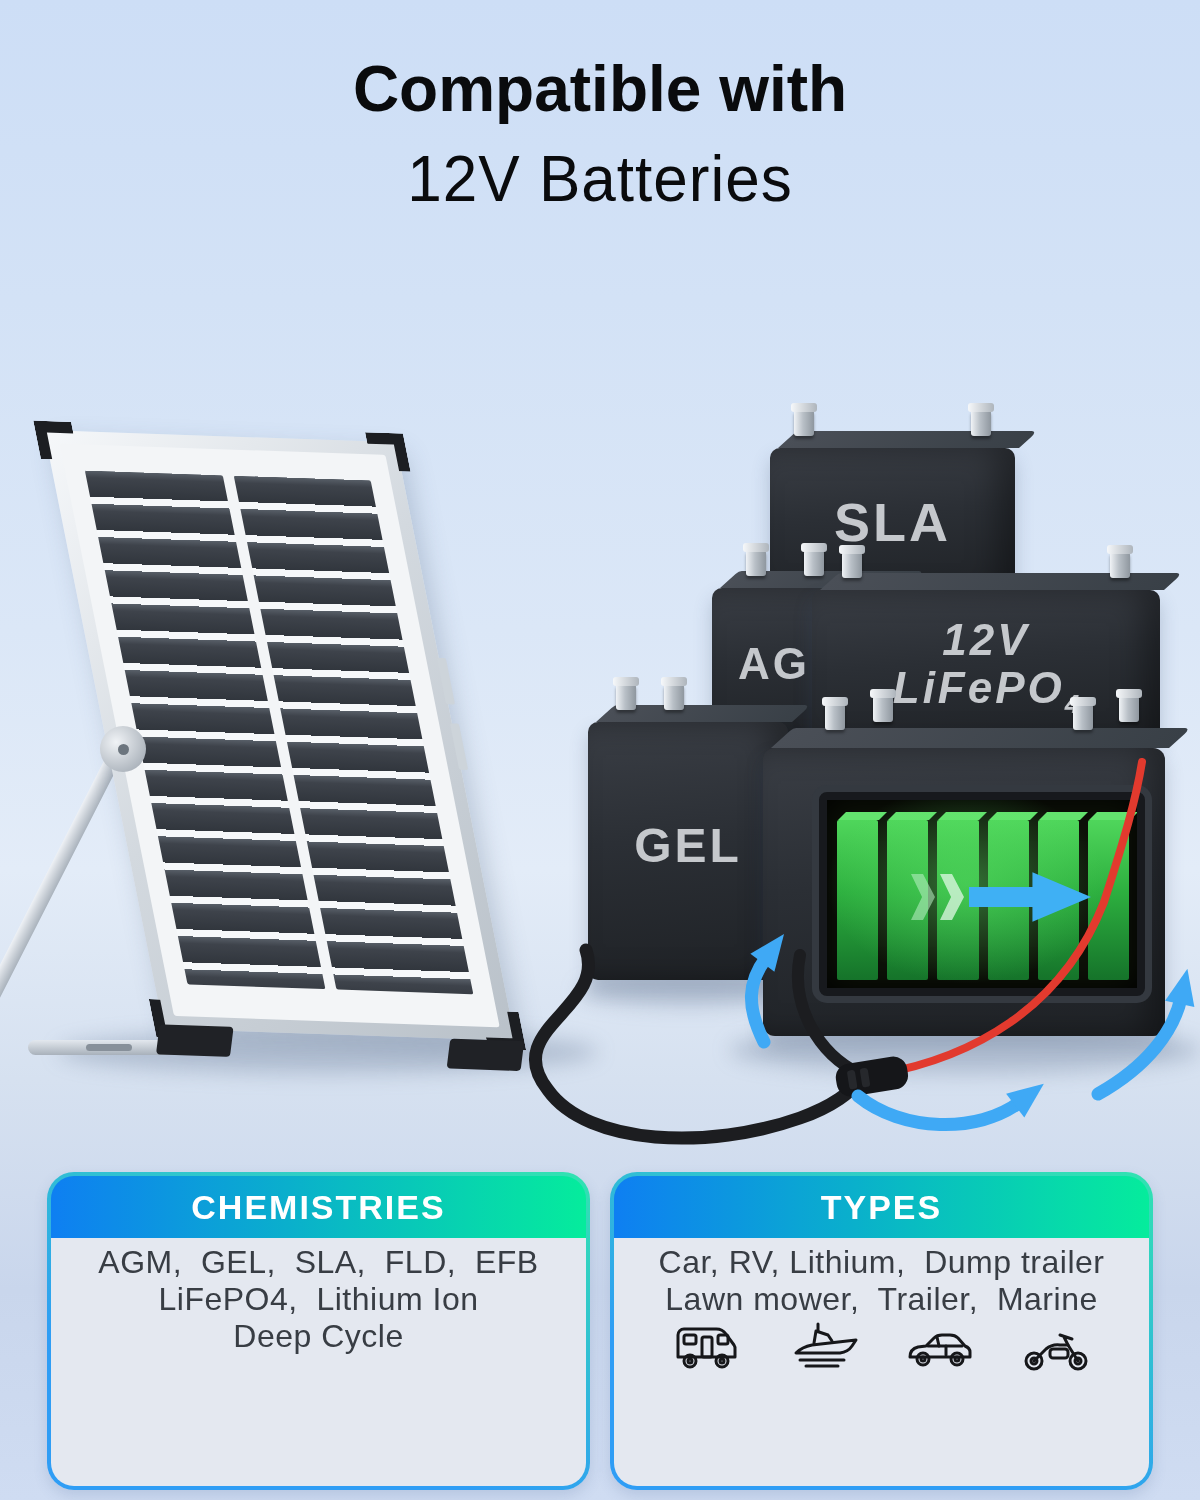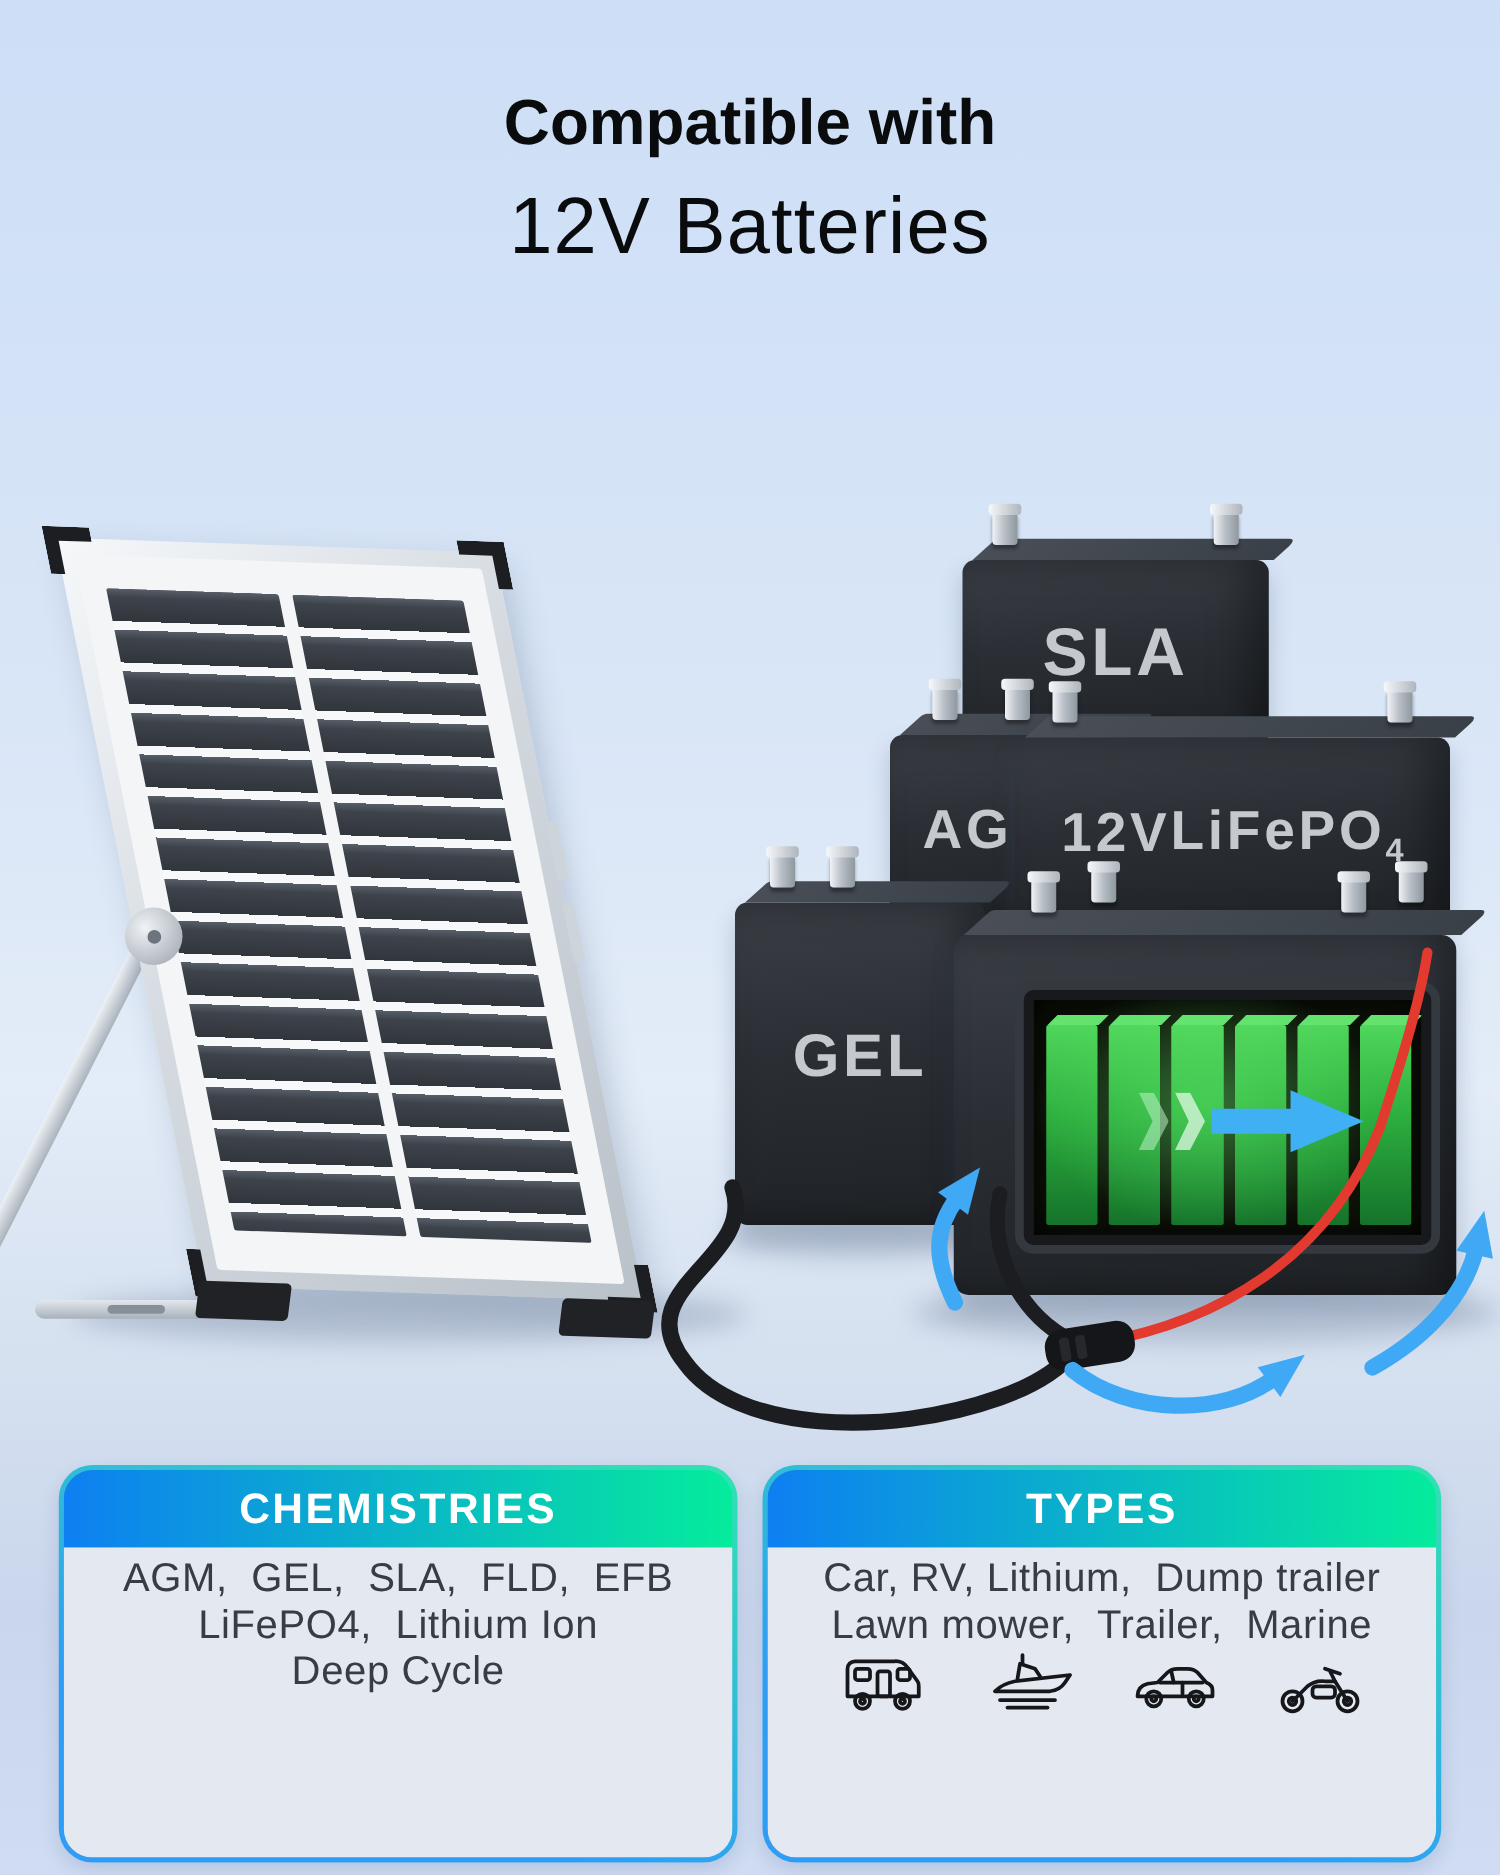--- a/index.html
+++ b/index.html
@@ -3,21 +3,21 @@
 <meta charset="utf-8">
 <style>
   html,body{margin:0;padding:0;background:#b8c9e2;}
   .page{
     position:relative;width:1200px;height:1500px;margin:0 auto;overflow:hidden;
     font-family:"Liberation Sans",sans-serif;
     background:linear-gradient(180deg,#cddef6 0%,#d3e2f6 20%,#dbe7f7 42%,#e3ecf8 58%,#d6e1f0 72%,#c9d6ec 86%,#cfdcf2 100%);
   }
   
   .title-block{position:absolute;top:52px;left:0;width:100%;text-align:center;color:#0a0b0d;}
-  .title-block h1{margin:16px;font-size:51px;font-weight:800;letter-spacing:0;}
+  .title-block h1{margin:0;font-size:64px;font-weight:800;letter-spacing:0;}
   .title-block h2{margin:16px 0 0 0;font-size:64px;font-weight:400;letter-spacing:1px;transform:scaleX(.97);}
   
   .scene{position:absolute;left:0;top:390px;width:1200px;height:790px;}
   .floor-shadow{position:absolute;border-radius:50%;background:rgba(88,108,140,.30);filter:blur(10px);}
   
   .stand-leg{position:absolute;left:118px;top:345px;width:15px;height:335px;z-index:1;
     background:linear-gradient(90deg,#eef1f5,#a9b2bc);transform:rotate(27deg);transform-origin:top center;border-radius:3px;}
   .stand-foot{position:absolute;left:28px;top:650px;width:195px;height:15px;z-index:1;border-radius:8px;
     background:linear-gradient(180deg,#e3e8ee,#a8b1bb);}
   .stand-foot::after{content:'';position:absolute;left:58px;top:4px;width:46px;height:7px;border-radius:4px;background:#87909a;}
@@ -53,21 +53,21 @@
     color:#c5c8cc;font-weight:bold;letter-spacing:3px;}
   .term{position:absolute;top:-38px;width:20px;height:26px;border-radius:3px;
     background:linear-gradient(90deg,#f0f3f6,#b9c0c7 45%,#8f979f);box-shadow:0 3px 3px rgba(0,0,0,.35);}
   .term::before{content:'';position:absolute;top:-7px;left:-3px;width:26px;height:9px;border-radius:3px;
     background:linear-gradient(90deg,#f6f8fa,#aeb5bc);}
   .bat-sla{left:770px;top:58px;width:245px;height:148px;z-index:4;}
   .bat-sla .bat-label{font-size:54px;}
   .bat-agm{left:712px;top:198px;width:190px;height:152px;z-index:5;border-radius:10px 0 0 10px;}
   .bat-agm .bat-label{font-size:44px;justify-content:flex-start;padding-left:26px;}
   .bat-lifepo4{left:812px;top:200px;width:348px;height:154px;z-index:6;}
-  .bat-lifepo4 .bat-label{line-height:1.08;font-size:44px;}
+  .bat-lifepo4 .bat-label{flex-direction:column;line-height:1.08;font-size:44px;font-style:italic;}
   .bat-lifepo4 .sub{font-size:26px;vertical-align:sub;letter-spacing:0;}
   .bat-gel{left:588px;top:332px;width:200px;height:258px;z-index:7;}
   .bat-gel .bat-label{font-size:48px;align-items:flex-start;padding-top:96px;}
   .bat-front{left:763px;top:358px;width:402px;height:288px;z-index:8;border-radius:12px;}
   .bat-front::before{height:20px;top:-20px;}
   .window{position:absolute;left:56px;top:44px;width:310px;height:188px;border-radius:8px;overflow:hidden;
     background:#0d1208;border:8px solid #17191d;box-shadow:0 0 0 7px #343940, inset 0 0 34px #000;}
   .bars{position:absolute;left:10px;right:8px;top:12px;bottom:8px;display:flex;gap:9px;}
   .bar{flex:1;margin-top:8px;border-radius:2px;position:relative;
     background:linear-gradient(180deg,#4fd65b 0%,#2daf3f 45%,#15732a 100%);}

